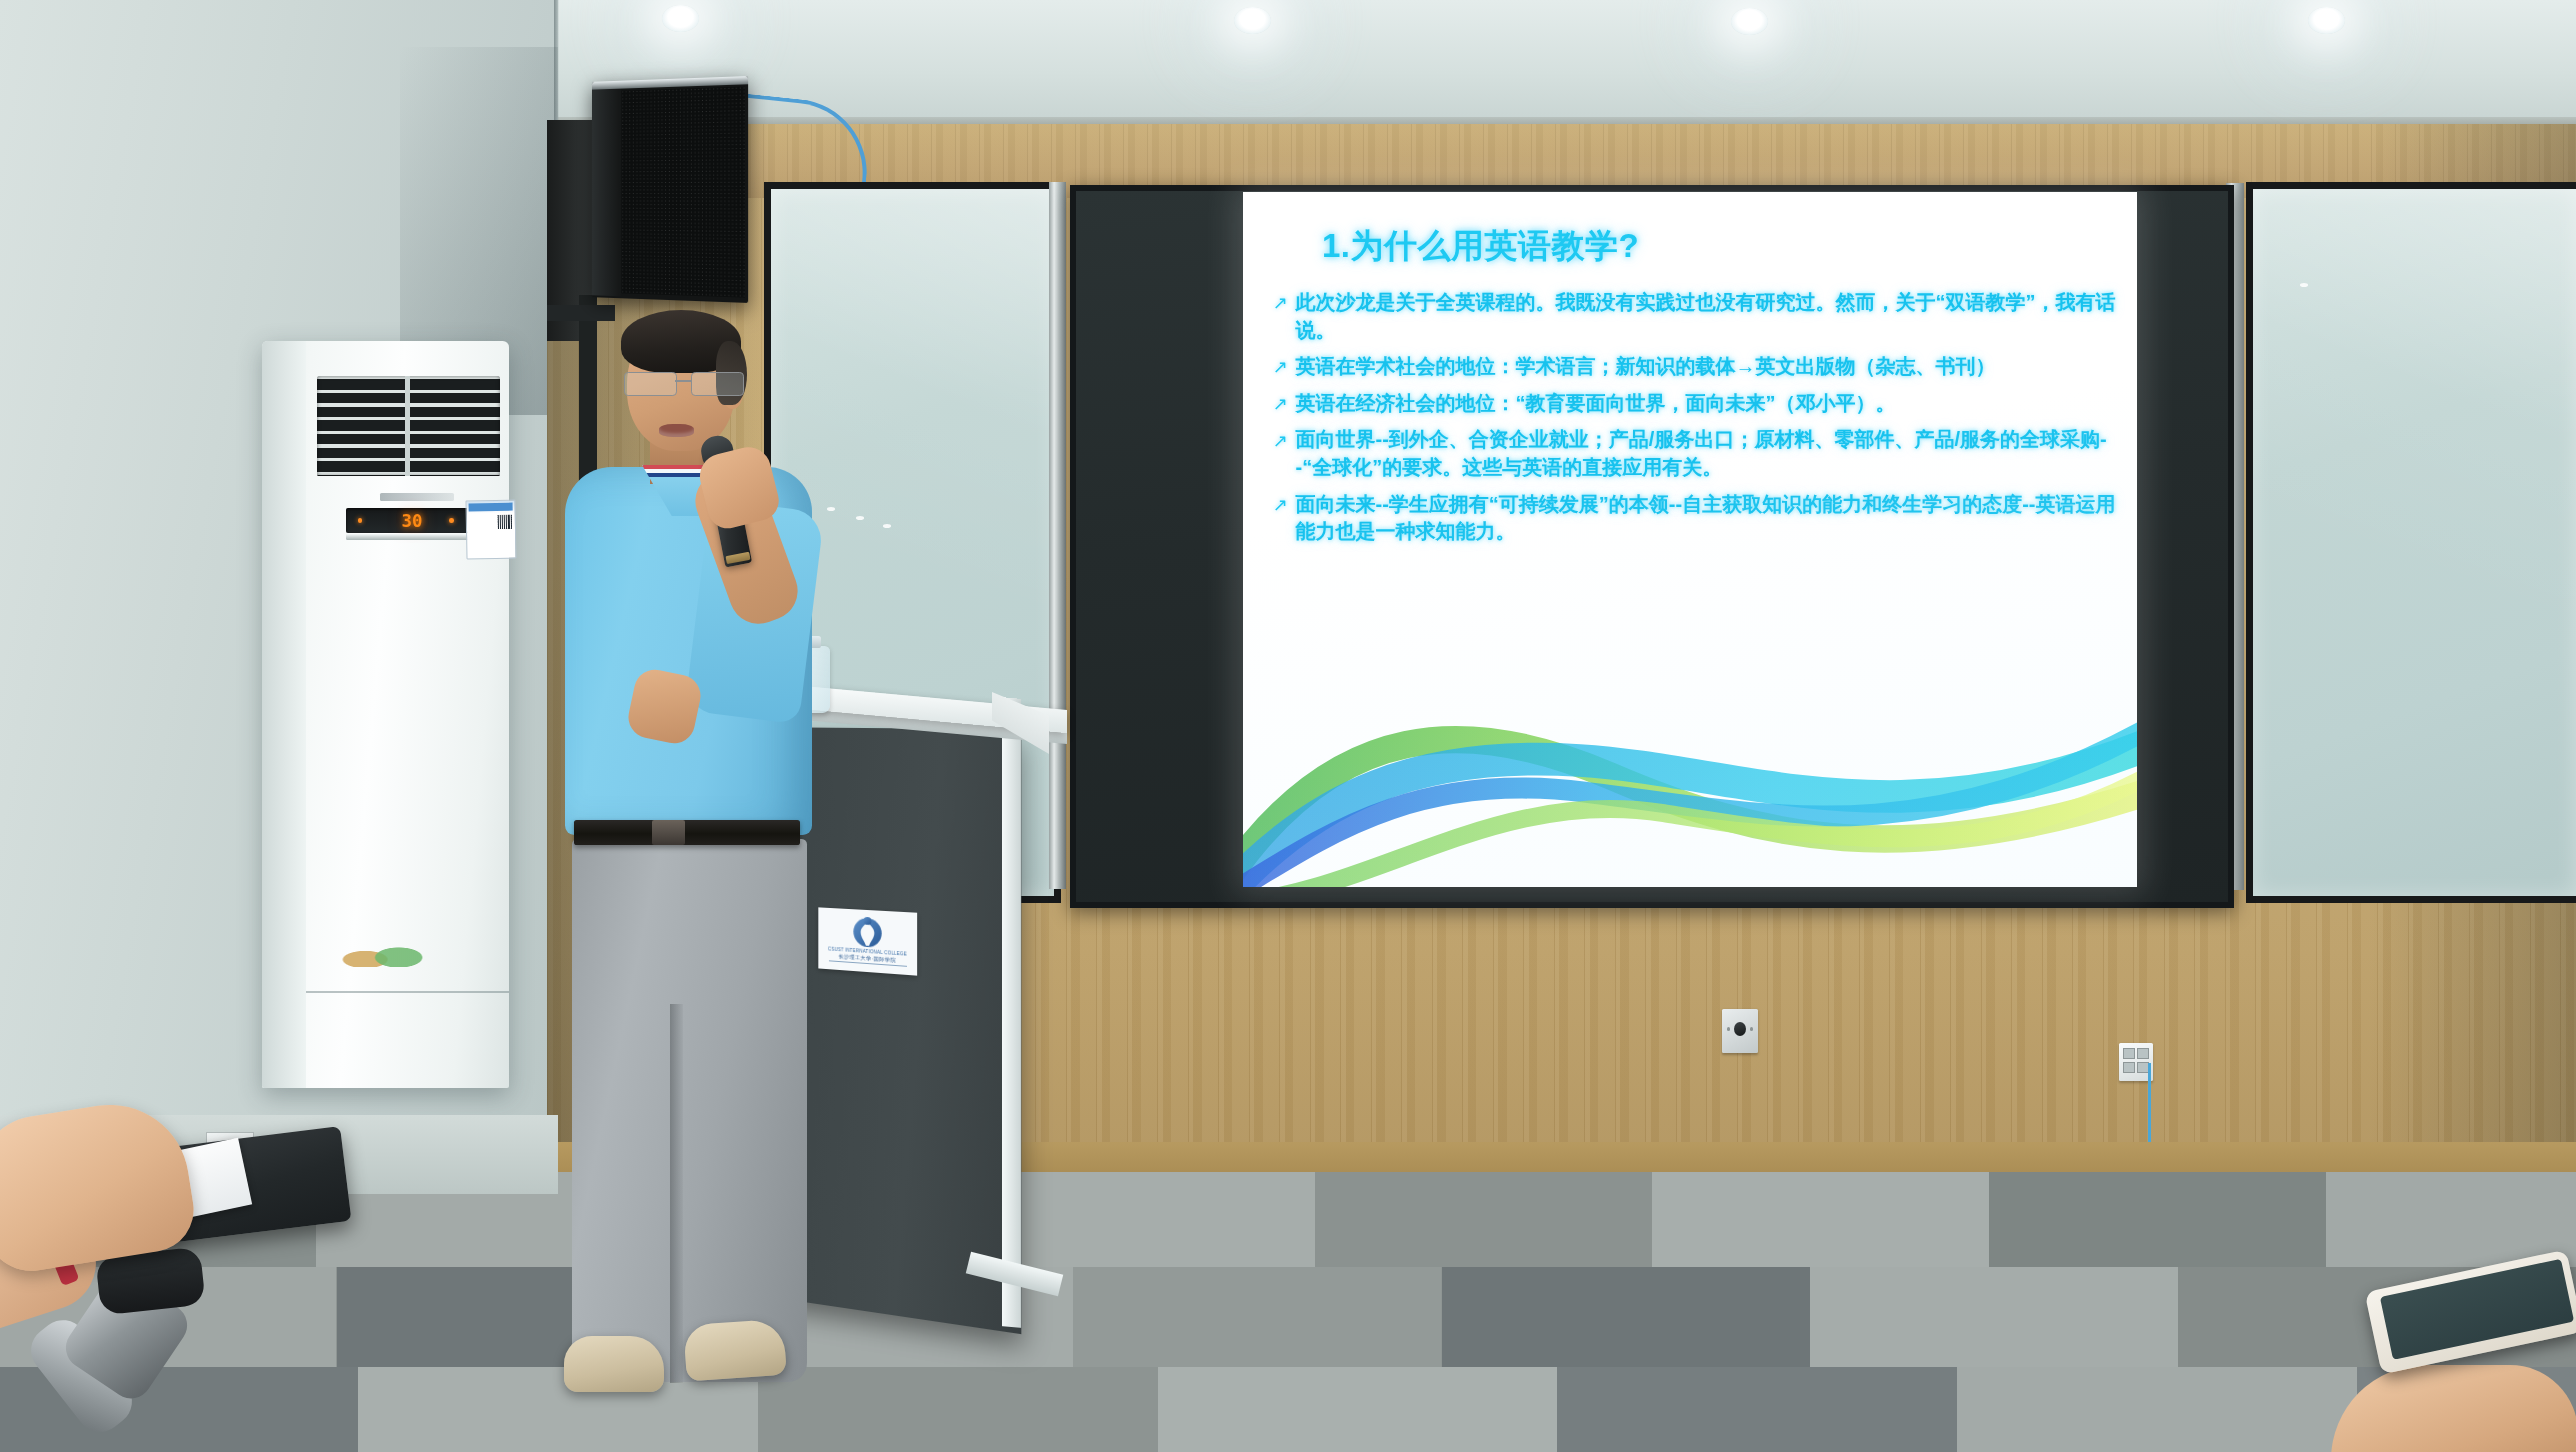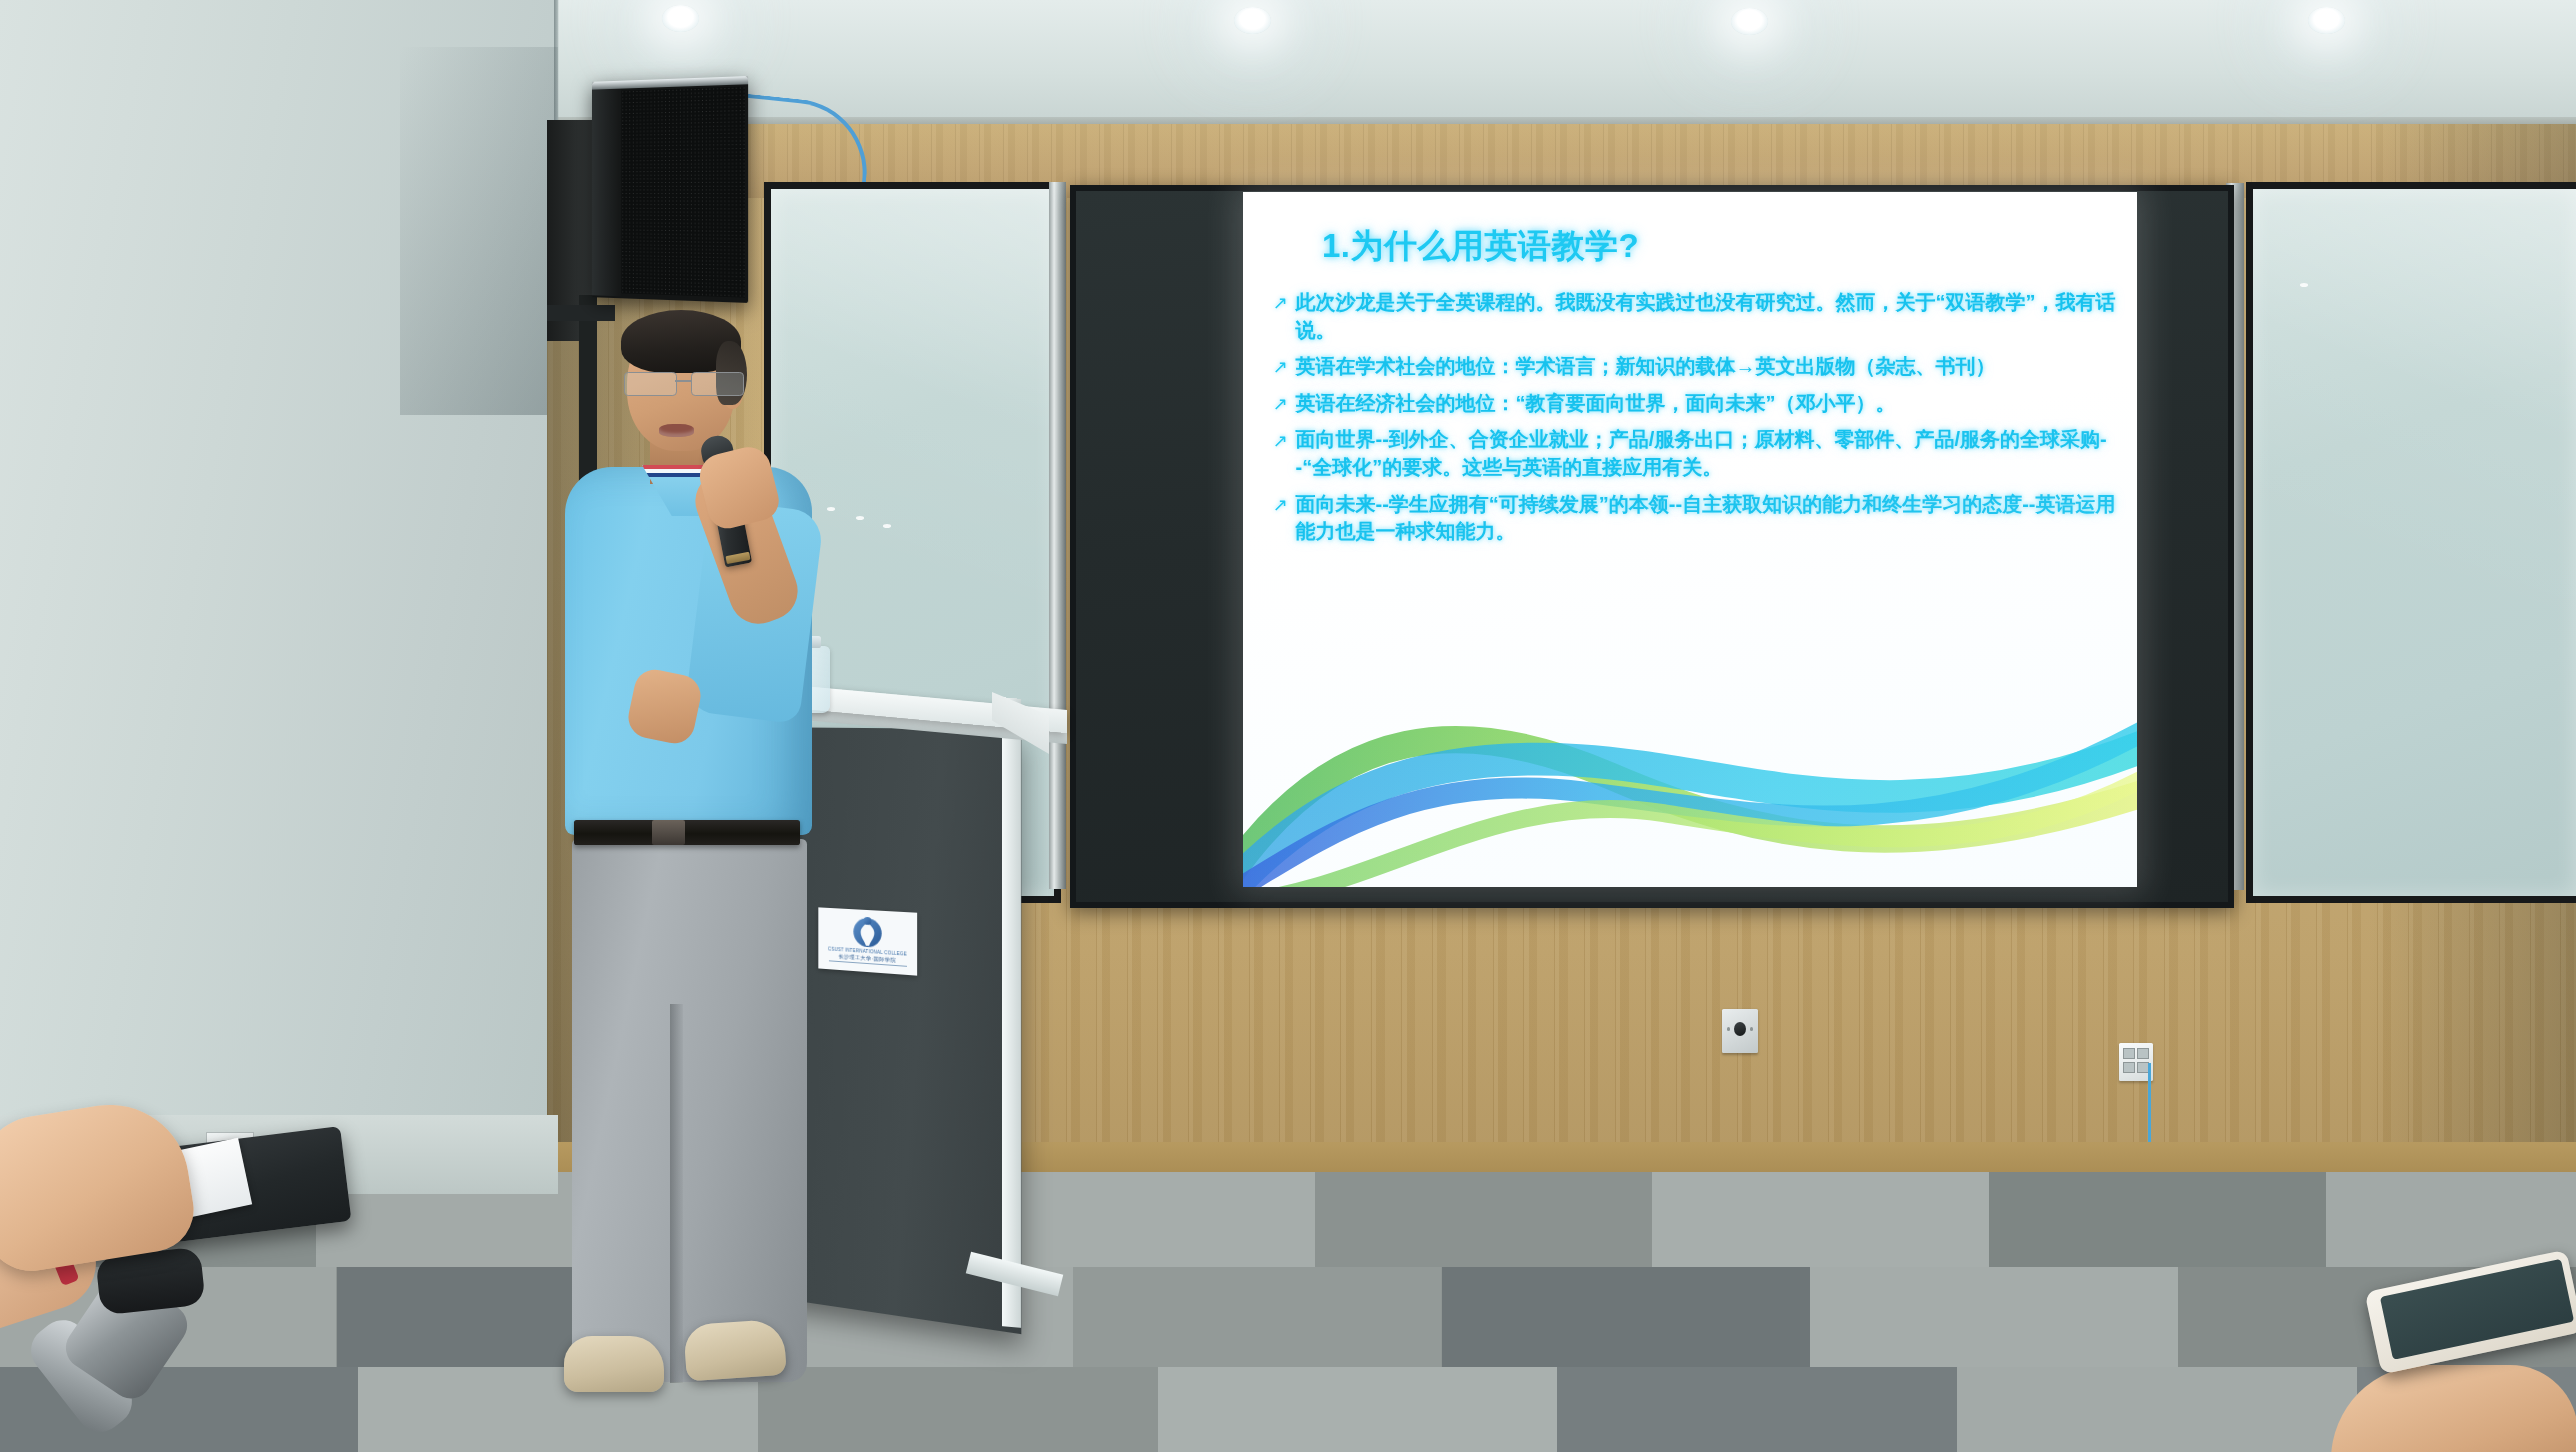--- a/index.html
+++ b/index.html
@@ -316,20 +316,38 @@
   <div class="spk-bracket"></div>
   <div class="spk-arm"></div>
   <div class="spk-arm2"></div>
   <div class="speaker">
     <div class="spk-side"></div>
     <div class="spk-top"></div>
     <div class="spk-grille"></div>
     <div class="spk-logo">DSPPA</div>
   </div>
 
+  <div class="ac">
+    <div class="ac-side"></div>
+    <div class="ac-grille"></div>
+    <div class="ac-grille-div"></div>
+    <div class="ac-brand"></div>
+    <div class="ac-panel">
+      <div class="ac-led" style="left:11.6px;top:10px;"></div>
+      <div class="ac-led" style="left:103px;top:10px;"></div>
+      <div class="ac-temp">30</div>
+    </div>
+    <div class="ac-chrome"></div>
+    <div class="ac-sticker">
+      <div class="ac-sticker-bar"></div>
+      <div class="ac-qr"></div>
+    </div>
+    <div class="ac-decal"></div>
+    <div class="ac-seam"></div>
+  </div>
 
   <div class="glass-panel" style="left:764px;top:182px;width:283px;height:707px;">
     <div class="glass-gloss"></div>
     <div class="glass-dot" style="left:56px;top:318px;"></div>
     <div class="glass-dot" style="left:85px;top:327px;"></div>
     <div class="glass-dot" style="left:112px;top:335px;"></div>
   </div>
   <div class="steel-strip" style="left:1049px;top:182px;width:17px;height:707px;"></div>
 
   <div class="steel-strip" style="left:2226px;top:183px;width:18px;height:707px;"></div>

